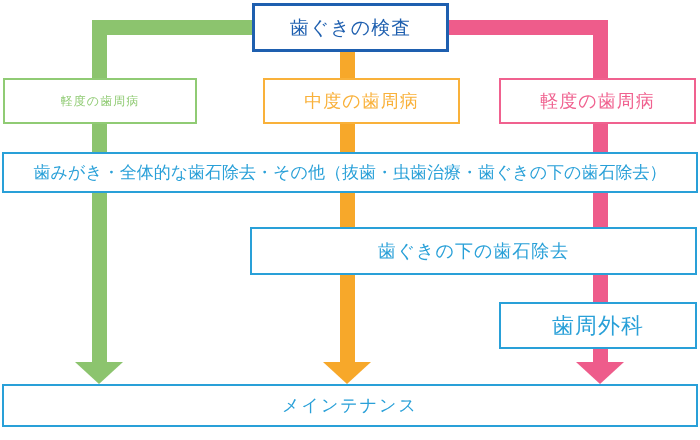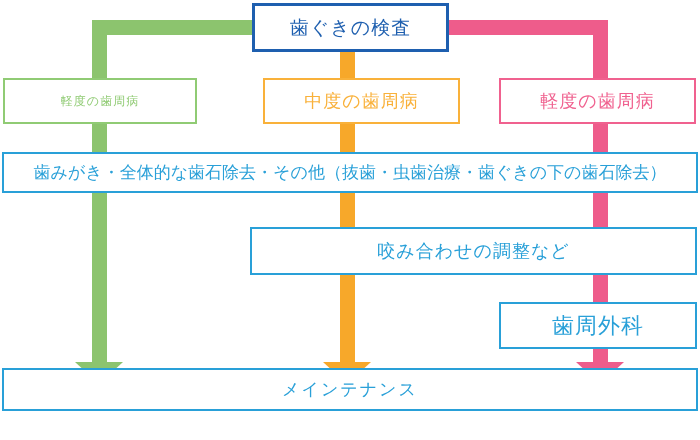--- a/index.html
+++ b/index.html
@@ -69,21 +69,21 @@
     border:2px solid var(--pink-box);
     color:var(--pink-box);font-size:18px;
   }
   .blue-box{
     border:2px solid var(--light-blue);
     color:var(--light-blue);
   }
   .basic{left:2px;right:2px;top:152px;height:41px;font-size:17px;letter-spacing:0;}
   .subgingival{left:250px;right:3px;top:227px;height:48px;font-size:18px;}
   .surgery{left:499px;right:3px;top:302px;height:47px;font-size:22px;}
-  .maintenance{left:2px;right:2px;top:368px;height:43px;font-size:17px;letter-spacing:2px;}
+  .maintenance{left:2px;right:2px;top:384px;height:43px;font-size:17px;letter-spacing:2px;}
 </style>
 </head>
 <body>
 
 <div class="canvas">
 
   <div class="bar g-h"></div>
   <div class="bar g-v"></div>
   <div class="bar g-head"></div>
 
@@ -97,19 +97,19 @@
   <div class="box exam">歯ぐきの検査</div>
 
   <div class="box mild">軽度の歯周病</div>
 
   <div class="box moderate">中度の歯周病</div>
 
   <div class="box severe">軽度の歯周病</div>
 
   <div class="box blue-box basic">歯みがき・全体的な歯石除去・その他（抜歯・虫歯治療・歯ぐきの下の歯石除去）</div>
 
-  <div class="box blue-box subgingival">咬み合わせの調整など</div>
+  <div class="box blue-box subgingival">歯ぐきの下の歯石除去</div>
 
   <div class="box blue-box surgery">歯周外科</div>
 
   <div class="box blue-box maintenance">メインテナンス</div>
 
 </div>
 
 </body></html>

